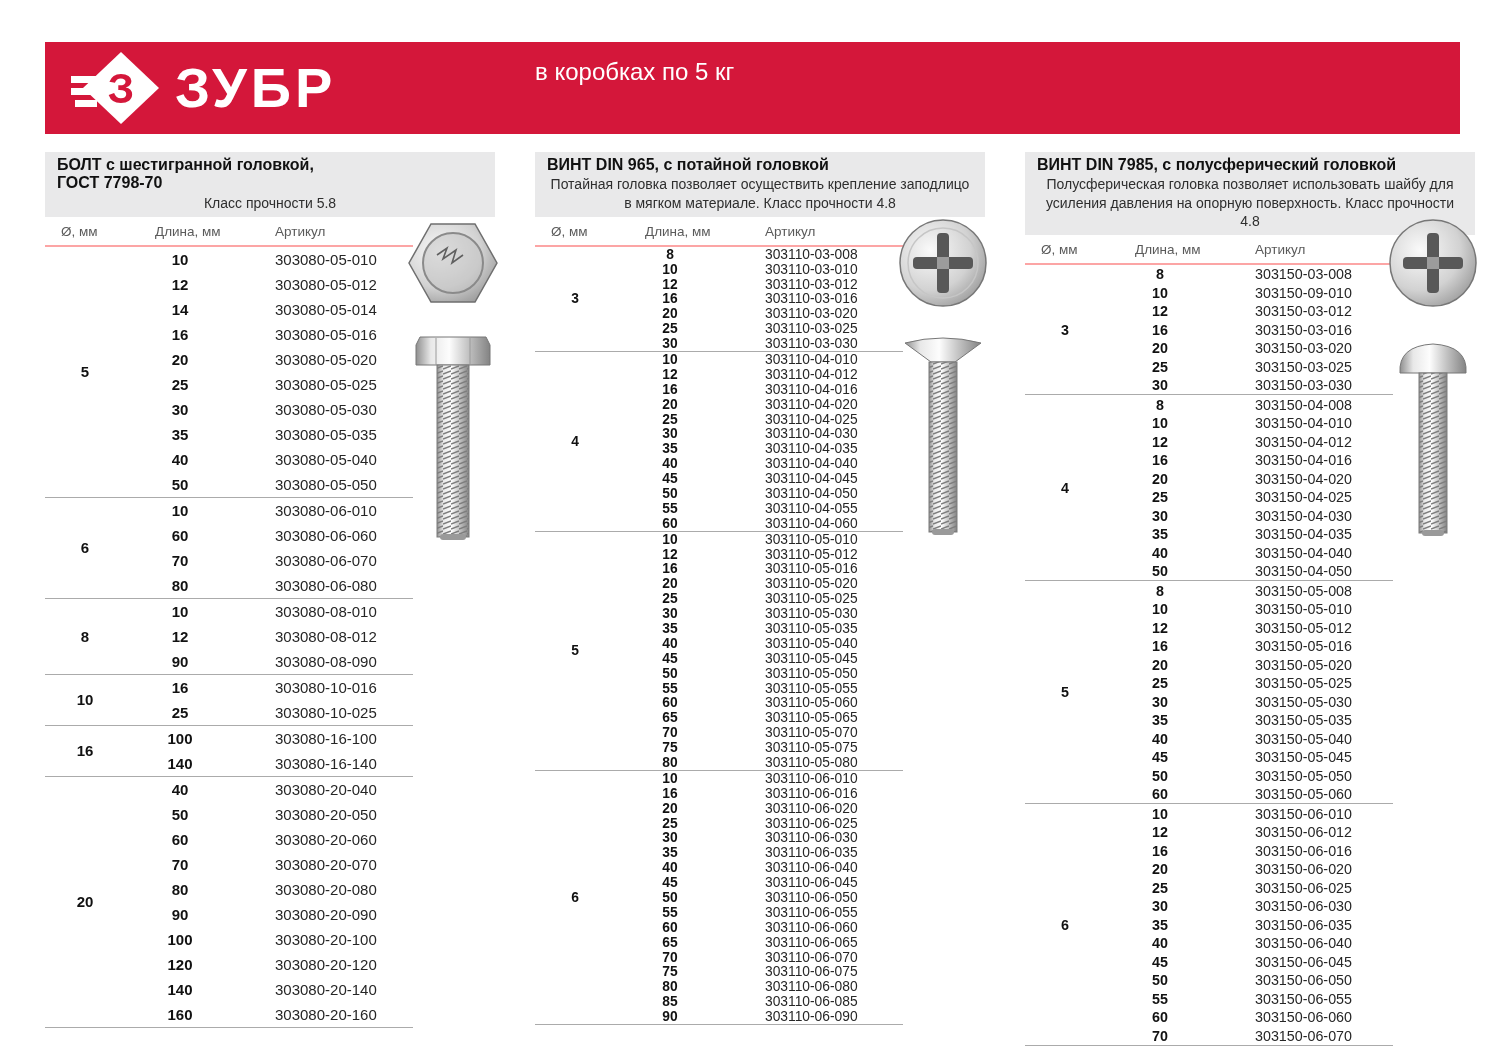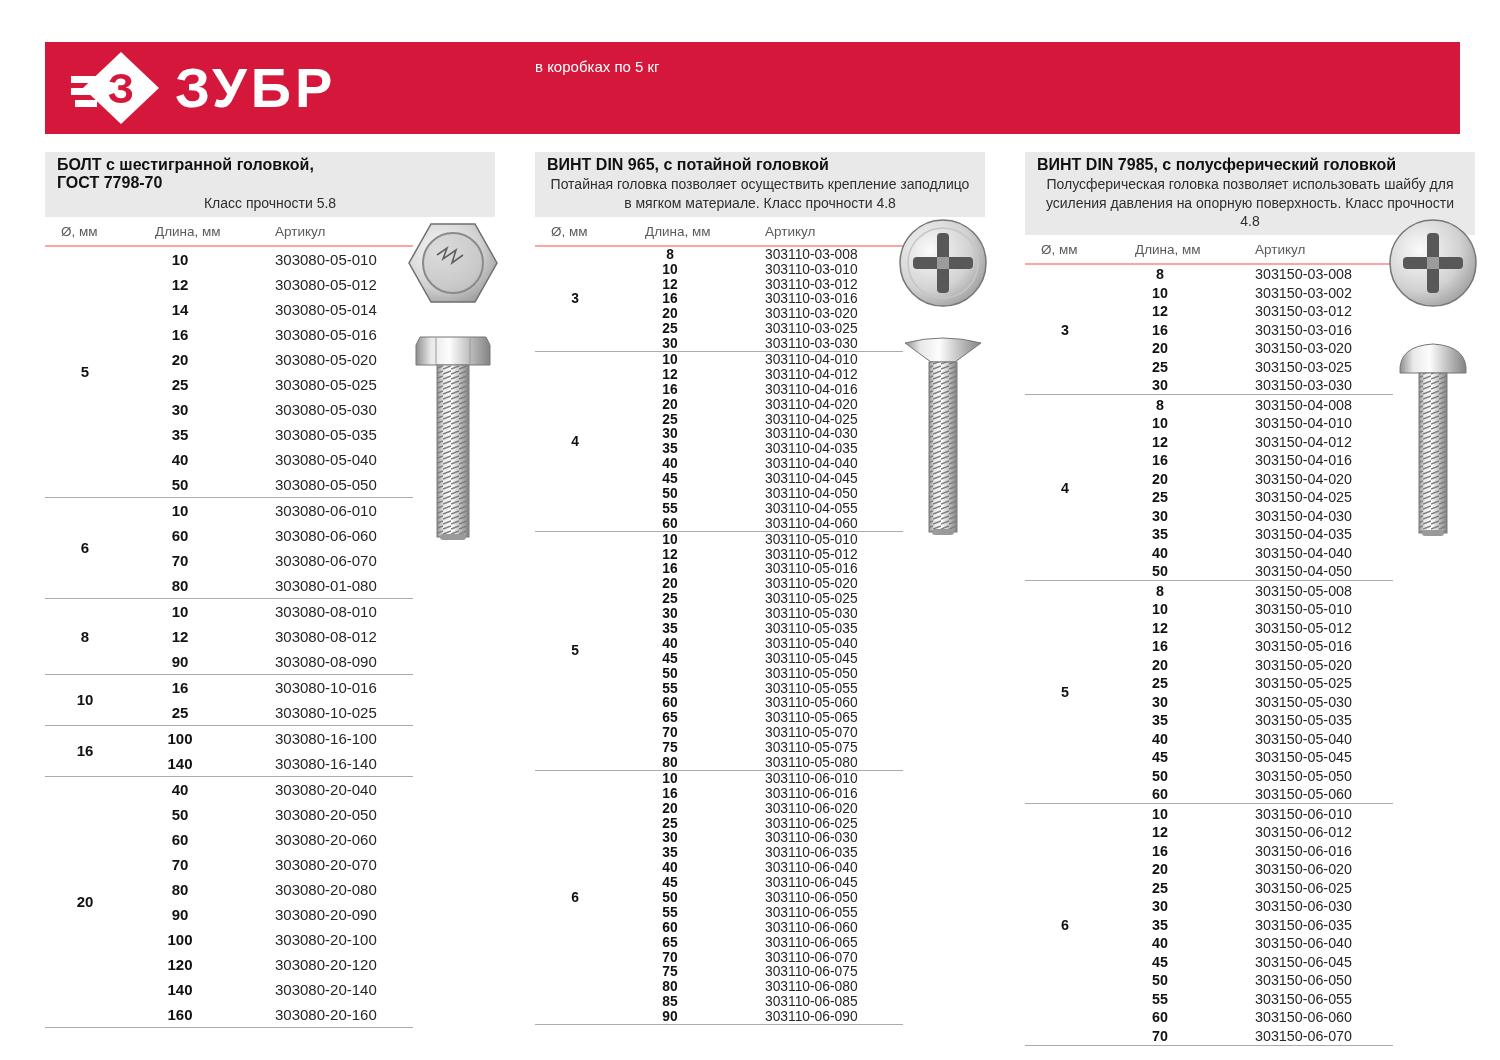--- a/index.html
+++ b/index.html
@@ -23,21 +23,21 @@
     position: absolute; left: 24px; top: 50%;
     transform: translateY(-50%);
     display: flex; align-items: center; gap: 14px;
   }
   .logo-text {
     color: #fff; font-weight: bold; font-size: 56px;
     letter-spacing: 4px; line-height: 1;
   }
   .banner-titles { position: absolute; left: 490px; top: 14px; color: #fff; }
   .banner-titles h1 { font-size: 32px; font-weight: bold; line-height: 1.15; }
-  .banner-sub { font-size: 15px; margin-top: 2px; }
+  .banner-sub { font-size: 24px; margin-top: 2px; }
 
   
   #columns {
     position: absolute; left: 45px; top: 152px;
     display: flex; gap: 40px;
   }
   .column { width: 450px; position: relative; }
 
   .panel-header { background: #e9e9ea; padding: 4px 12px 5px; min-height: 58px; }
   .panel-title { font-size: 16px; font-weight: bold; line-height: 1.15; color: #111; white-space: pre-line; }
@@ -186,21 +186,21 @@
               <div class="row">
                 <span class="len">60</span>
                 <span class="art">303080-06-060</span>
               </div>
               <div class="row">
                 <span class="len">70</span>
                 <span class="art">303080-06-070</span>
               </div>
               <div class="row">
                 <span class="len">80</span>
-                <span class="art">303080-01-080</span>
+                <span class="art">303080-06-080</span>
               </div>
             </div>
           </div>
           <div class="group">
             <div class="dia">8</div>
             <div class="rows">
               <div class="row">
                 <span class="len">10</span>
                 <span class="art">303080-08-010</span>
               </div>
@@ -578,21 +578,21 @@
       <div class="tbody">
           <div class="group">
             <div class="dia">3</div>
             <div class="rows">
               <div class="row">
                 <span class="len">8</span>
                 <span class="art">303150-03-008</span>
               </div>
               <div class="row">
                 <span class="len">10</span>
-                <span class="art">303150-03-002</span>
+                <span class="art">303150-09-010</span>
               </div>
               <div class="row">
                 <span class="len">12</span>
                 <span class="art">303150-03-012</span>
               </div>
               <div class="row">
                 <span class="len">16</span>
                 <span class="art">303150-03-016</span>
               </div>
               <div class="row">

